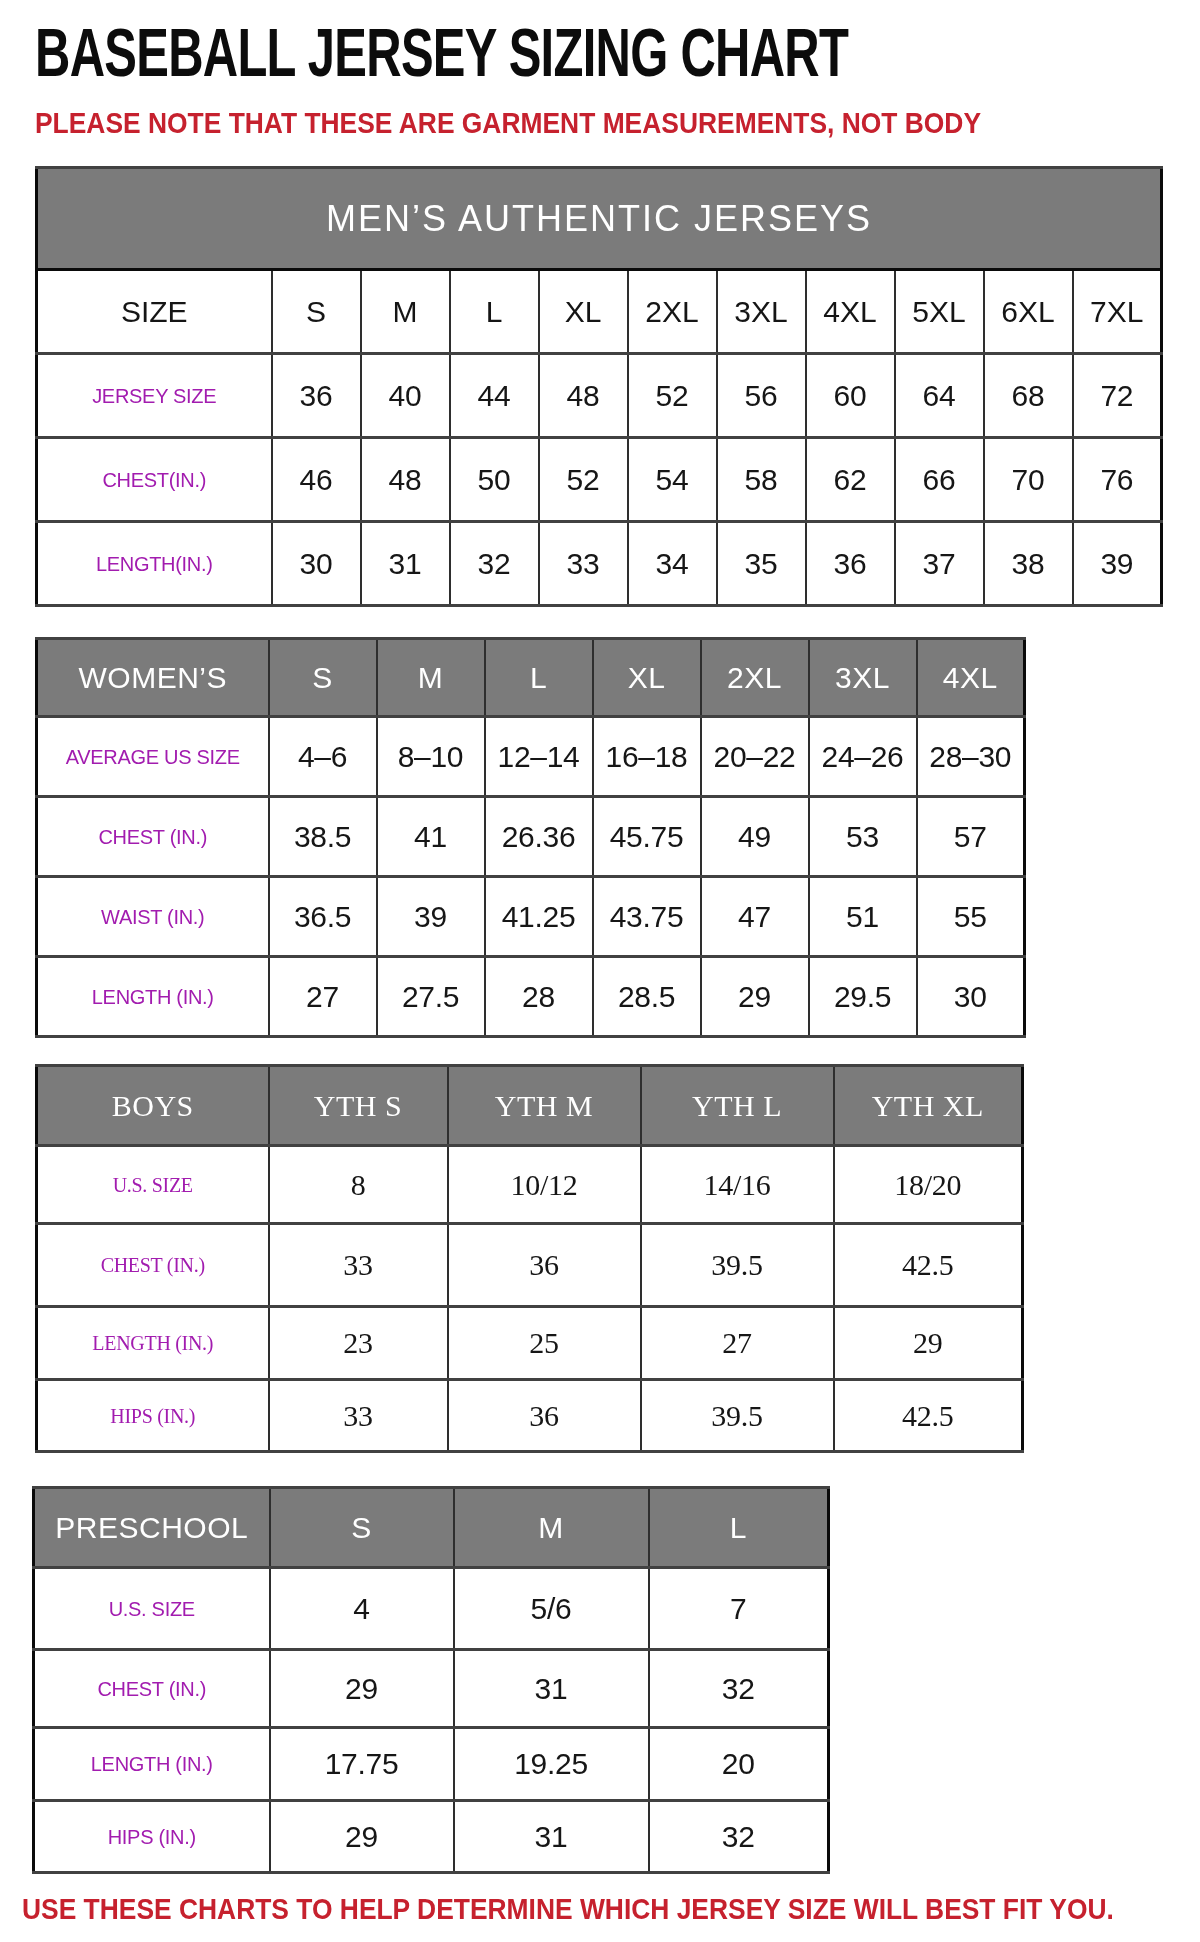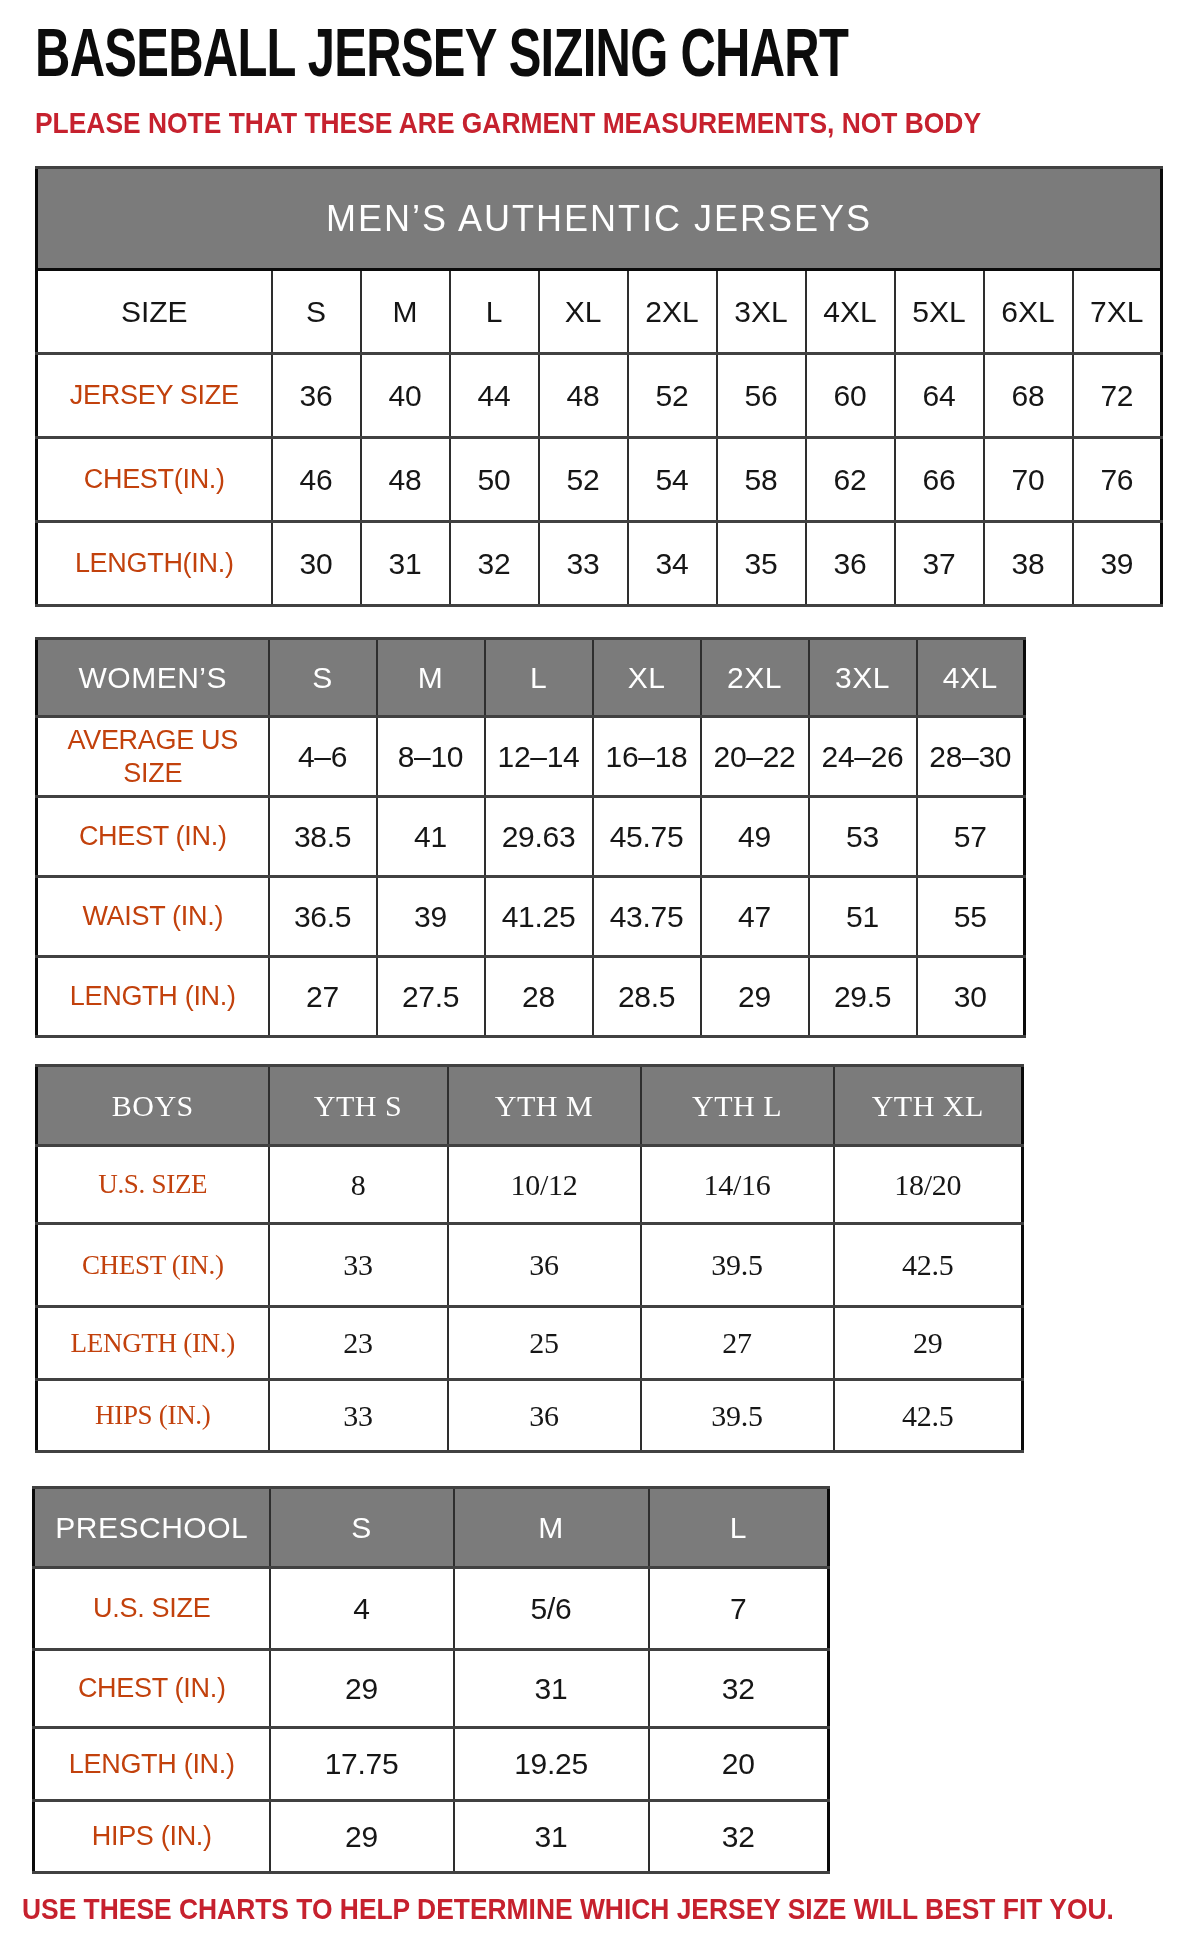--- a/index.html
+++ b/index.html
@@ -71,22 +71,22 @@
     color:#ffffff;
     font-size:30px;
     letter-spacing:0.5px;
   }
   .plain-head{
     background:#ffffff;
     color:#151515;
     font-size:30px;
   }
   .row-label{
-    font-size:27px;
-    color:#c2410c;
+    font-size:20px;
+    color:#a21caf;
     line-height:1.2;
     letter-spacing:-0.3px;
   }
   .val{
     font-size:30px;
     color:#161616;
     letter-spacing:-0.3px;
   }
   
   #t-mens{width:1125px;margin-top:25px;}
@@ -235,21 +235,21 @@
           <td class="val">12–14</td>
           <td class="val">16–18</td>
           <td class="val">20–22</td>
           <td class="val">24–26</td>
           <td class="val">28–30</td>
         </tr>
         <tr>
           <th class="row-label">CHEST (IN.)</th>
           <td class="val">38.5</td>
           <td class="val">41</td>
-          <td class="val">29.63</td>
+          <td class="val">26.36</td>
           <td class="val">45.75</td>
           <td class="val">49</td>
           <td class="val">53</td>
           <td class="val">57</td>
         </tr>
         <tr>
           <th class="row-label">WAIST (IN.)</th>
           <td class="val">36.5</td>
           <td class="val">39</td>
           <td class="val">41.25</td>

